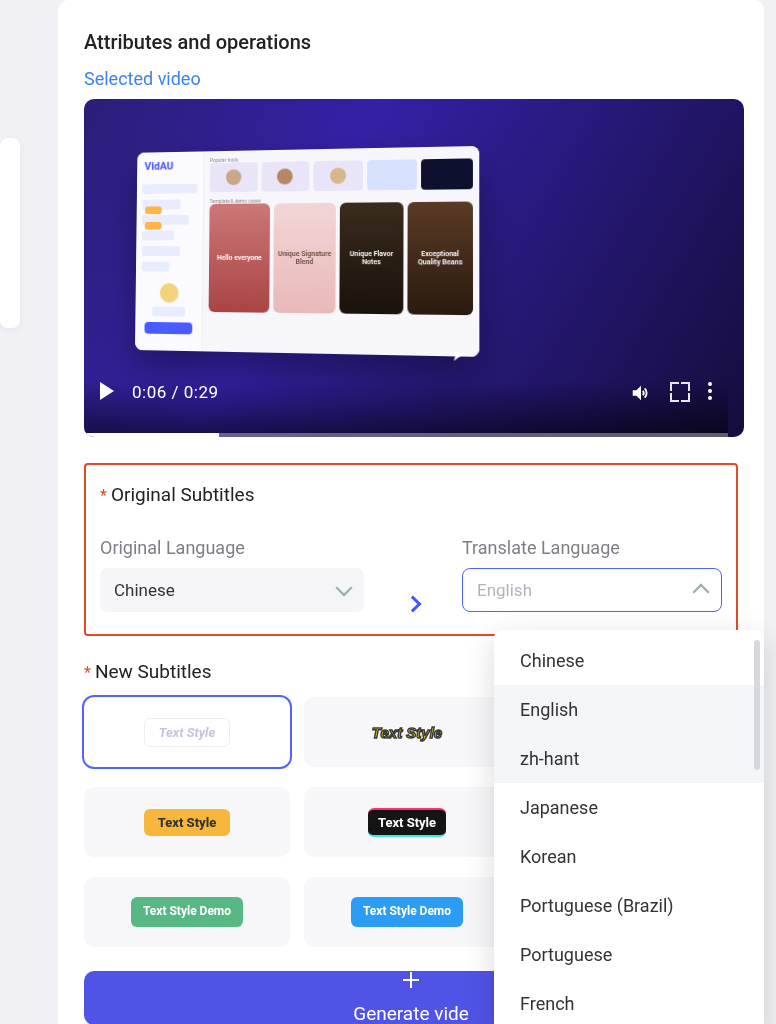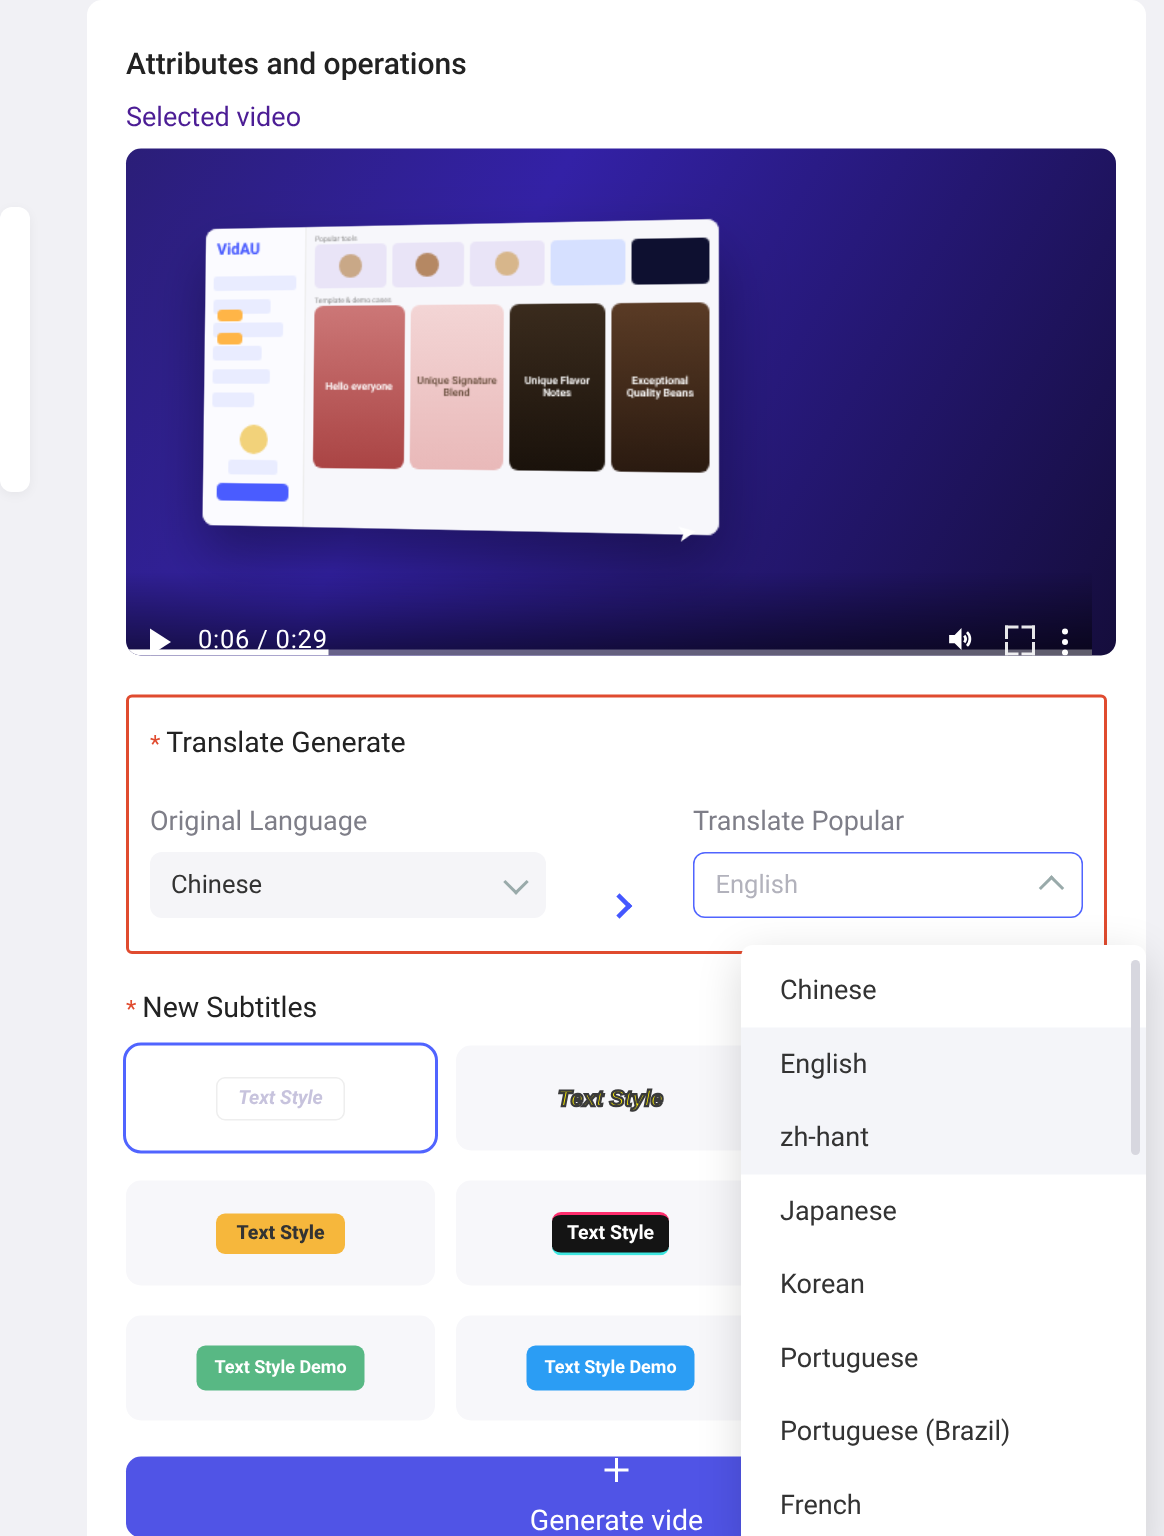--- a/index.html
+++ b/index.html
@@ -31,21 +31,21 @@
     padding: 30px 26px 26px 26px;
   }
   .section-title {
     font-size: 20px;
     color: #222;
     font-weight: 500;
     margin-bottom: 14px;
   }
   .section-sub {
     font-size: 18px;
-    color: #4c1d95;
+    color: #3b82f6;
     margin-bottom: 10px;
   }
   
   .video-wrap {
     width: 660px;
     height: 338px;
     border-radius: 10px;
     overflow: hidden;
     position: relative;
     background: linear-gradient(120deg, #2b1e78 0%, #3321a6 35%, #150d3c 100%);
@@ -127,21 +127,21 @@
   .ht3 { font-size:12.5px; font-weight:600; }
   .cursor-ptr {
     position:absolute; left:367px; top:246px; color:#fff; font-size:16px; transform: rotate(-10deg);
   }
   .vcontrols {
     position:absolute;
     left:0; right:16px; bottom:0;
     height: 55px;
     background: linear-gradient(to top, rgba(0,0,0,0.55), rgba(0,0,0,0));
     display:flex;
-    align-items:flex-end;
+    align-items:flex-start;
     padding: 0 16px;
     color:#fff;
     gap:18px;
   }
   .progress {
     position:absolute; left:0; right:0; bottom:0; height:4px;
     background: rgba(255,255,255,0.35);
   }
   .progress .fill {
     height:100%; width:21%; background:#fff;
@@ -370,35 +370,35 @@
           </div>
       </div>
       <div class="progress">
           <div class="fill"></div>
         </div>
     </div>
   </div>
 
   <div class="hl-box">
     <div class="field-title">
-      <span class="req-star">*</span><span>Translate Generate</span>
+      <span class="req-star">*</span><span>Original Subtitles</span>
     </div>
     <div class="lang-row">
       <div class="lang-col">
         <div class="lang-label">Original Language</div>
         <div class="select gray">
           <span>Chinese</span>
           <span class="chev"></span>
         </div>
       </div>
       <div class="arrow-mid">
         <div class="arrow-right"></div>
       </div>
       <div class="lang-col right">
-        <div class="lang-label">Translate Popular</div>
+        <div class="lang-label">Translate Language</div>
         <div class="select blue">
           <span>English</span>
           <span class="chev blue"></span>
         </div>
       </div>
     </div>
   </div>
 
   <div class="subs-block">
     <div class="subs-title">
@@ -435,16 +435,16 @@
   </div>
 </div>
 
 <div class="dropdown">
   <div class="dd-scroll"></div>
   <div class="dd-item">Chinese</div>
   <div class="dd-item hover">English</div>
   <div class="dd-item hover">zh-hant</div>
   <div class="dd-item">Japanese</div>
   <div class="dd-item">Korean</div>
+  <div class="dd-item">Portuguese (Brazil)</div>
   <div class="dd-item">Portuguese</div>
-  <div class="dd-item">Portuguese (Brazil)</div>
   <div class="dd-item">French</div>
 </div>
 
 </body></html>

